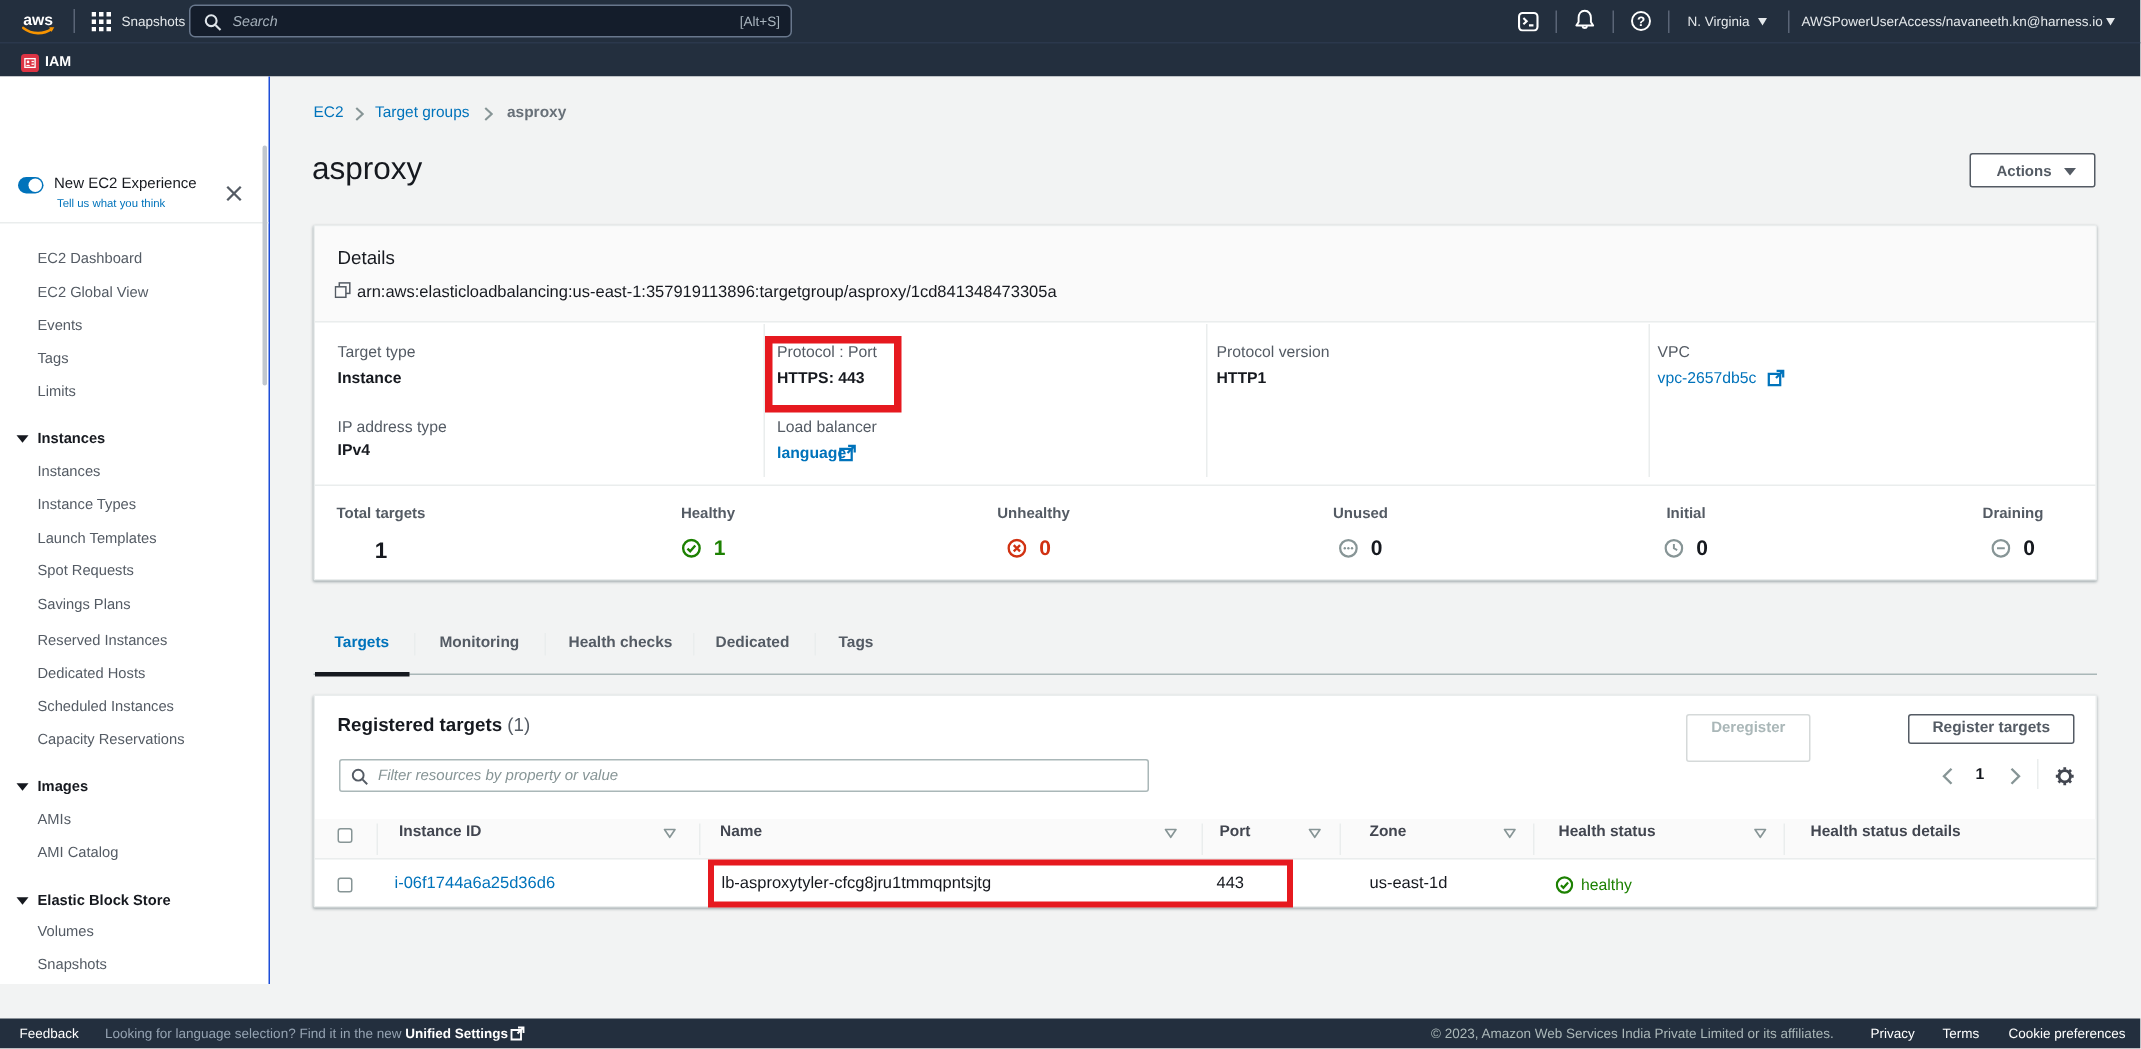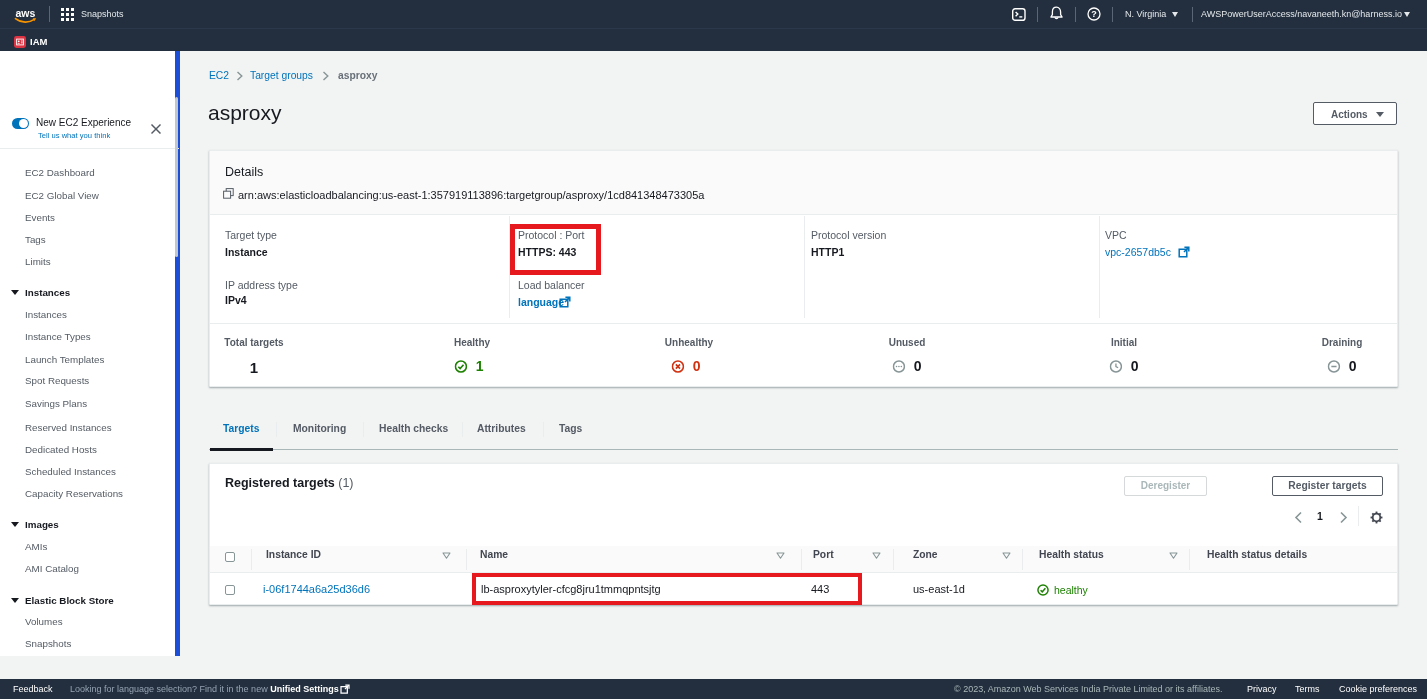--- a/index.html
+++ b/index.html
@@ -6,21 +6,21 @@
 html,body { width:1427px; height:699px; overflow:hidden; }
 body { font-family:"Liberation Sans", sans-serif; background:#f2f3f3; position:relative; }
 .abs { position:absolute; line-height:1; white-space:nowrap; }
 #topbar { position:absolute; left:0; top:0; width:1427px; height:28px; background:#232f3e; }
 #bar2 { position:absolute; left:0; top:28px; width:1427px; height:23px; background:#232f3e; border-top:1px solid #2b384c; }
 .vdiv { position:absolute; width:1px; background:#5a6576; }
 #topbar .txt { color:#e4e8eb; font-size:9px; }
 #searchbox { position:absolute; left:126px; top:3px; width:402px; height:22px; background:#141d2b; border:1px solid #68778c; border-radius:4px; }
 #searchbox .ph { position:absolute; line-height:1; left:28px; top:6px; font-style:italic; color:#a5b0ba; font-size:9.5px; }
 #searchbox .alt { position:absolute; line-height:1; right:7px; top:6px; color:#aab6bf; font-size:9px; }
-#sidebar { position:absolute; left:0; top:51px; width:180px; height:605px; background:#fff; border-right:5px solid #1d4ed8; }
+#sidebar { position:absolute; left:0; top:51px; width:180px; height:605px; background:#fff; border-right:1px solid #1d4ed8; }
 #sidebar .item { position:absolute; left:25px; font-size:9.8px; line-height:1; color:#545b64; white-space:nowrap; transform:translateY(-50%); }
 #sidebar .sect { position:absolute; left:25px; font-size:9.8px; line-height:1; color:#16191f; font-weight:bold; white-space:nowrap; transform:translateY(-50%); }
 .tri-down { display:inline-block; width:0; height:0; border-left:4px solid transparent; border-right:4px solid transparent; border-top:5.5px solid #16191f; }
 #sb-scroll { position:absolute; left:175px; top:46px; width:3px; height:160px; background:#c1c7ce; border-radius:2px; }
 #main { position:absolute; left:180px; top:51px; width:1247px; height:628px; background:#f2f3f3; }
 .crumb { font-size:10.3px; }
 a.blue { color:#0073bb; text-decoration:none; }
 #h1 { position:absolute; left:208px; top:102px; font-size:21px; line-height:1; font-weight:400; color:#16191f; }
 .btn { position:absolute; background:#fff; border:1px solid #545b64; border-radius:2px; font-weight:bold; font-size:10px; color:#545b64; text-align:center; }
 .card { position:absolute; background:#fff; border:1px solid #eaeded; box-shadow:0 1px 2px 0 rgba(0,28,36,0.35); border-radius:1px; }
@@ -49,20 +49,28 @@
       <rect x="5" y="0" width="3" height="3"></rect>
       <rect x="10" y="0" width="3" height="3"></rect>
     <rect x="0" y="5" width="3" height="3"></rect>
       <rect x="5" y="5" width="3" height="3"></rect>
       <rect x="10" y="5" width="3" height="3"></rect>
     <rect x="0" y="10" width="3" height="3"></rect>
       <rect x="5" y="10" width="3" height="3"></rect>
       <rect x="10" y="10" width="3" height="3"></rect>
   </svg>
   <div class="abs txt" style="left:81px;top:10px">Snapshots</div>
+  <div id="searchbox">
+    <svg class="abs" style="left:9px;top:5px" width="12" height="12" viewBox="0 0 12 12">
+      <circle cx="4.8" cy="4.8" r="3.6" stroke="#dfe5ea" stroke-width="1.4" fill="none"></circle>
+      <line x1="7.6" y1="7.6" x2="11" y2="11" stroke="#dfe5ea" stroke-width="1.4"></line>
+    </svg>
+    <span class="ph">Search</span>
+    <span class="alt">[Alt+S]</span>
+  </div>
   <svg class="abs" style="left:1012px;top:8px" width="14" height="13" viewBox="0 0 14 13">
     <rect x="0.7" y="0.7" width="12.3" height="11.6" rx="2.4" stroke="#fff" stroke-width="1.4" fill="none"></rect>
     <path d="M3.6,4 l2.2,2.1 l-2.2,2.1" stroke="#fff" stroke-width="1.4" fill="none"></path>
     <line x1="7.3" y1="8.9" x2="10.3" y2="8.9" stroke="#fff" stroke-width="1.4"></line>
   </svg>
   <div class="vdiv" style="left:1037px;top:7px;height:15px"></div>
   <svg class="abs" style="left:1049px;top:6px" width="15" height="16" viewBox="0 0 15 16">
     <path d="M7.5,1.2 C4.9,1.2 3.4,3.3 3.4,5.9 L3.4,8.7 L1.9,11 L13.1,11 L11.6,8.7 L11.6,5.9 C11.6,3.3 10.1,1.2 7.5,1.2 Z" stroke="#fff" stroke-width="1.3" fill="none" stroke-linejoin="round"></path>
     <path d="M5.9,11.4 a1.7,1.9 0 0 0 3.2,0" stroke="#fff" stroke-width="1.3" fill="none"></path>
   </svg>
@@ -227,37 +235,44 @@
       </svg>
     <span style="font-size:14px;font-weight:bold;color:#16191f">&nbsp;0</span>
   </div>
 </div>
 
 <div class="abs" style="left:209px;top:449px;width:1189px;height:1px;background:#aab7b8"></div>
 <div class="abs" style="left:210px;top:448px;width:63px;height:3px;background:#16191f"></div>
 <div class="abs tab" style="left:223px;top:424px;color:#0073bb">Targets</div>
 <div class="abs tab" style="left:293px;top:424px">Monitoring</div>
 <div class="abs tab" style="left:379px;top:424px">Health checks</div>
-<div class="abs tab" style="left:477px;top:424px">Attributes</div>
+<div class="abs tab" style="left:477px;top:424px">Dedicated</div>
 <div class="abs tab" style="left:559px;top:424px">Tags</div>
 <div class="gdiv" style="left:276px;top:422px;height:15px"></div>
 <div class="gdiv" style="left:363px;top:422px;height:15px"></div>
 <div class="gdiv" style="left:462px;top:422px;height:15px"></div>
 <div class="gdiv" style="left:543px;top:422px;height:15px"></div>
 
 <div class="card" style="left:209px;top:463px;width:1189px;height:142px">
   <div class="abs" style="left:15px;top:13px;font-size:12.5px;font-weight:bold;color:#16191f">Registered targets <span style="font-weight:normal;color:#545b64">(1)</span></div>
   <div class="btn" style="left:927px;top:12px;width:36px;height:20px">
     <svg width="13" height="13" viewBox="0 0 13 13" style="margin-top:3px">
       <path d="M11,6.5 a4.5,4.5 0 1 1 -1.6,-3.4" stroke="#545b64" stroke-width="1.5" fill="none"></path>
       <path d="M9.2,0.3 l3,0.7 l-2.2,2.6 z" fill="#545b64"></path>
     </svg>
   </div>
-  <div class="btn" style="left:914px;top:12px;width:83px;height:20px;line-height:18px;border-color:#d5d9d9;color:#aab7b8">Deregister</div>
+  <div class="btn" style="left:914px;top:12px;width:83px;height:32px;line-height:18px;border-color:#d5d9d9;color:#aab7b8">Deregister</div>
   <div class="btn" style="left:1062px;top:12px;width:111px;height:20px;line-height:18px;font-size:10.3px">Register targets</div>
+  <div class="abs" style="left:16px;top:42px;width:540px;height:22px;border:1px solid #aab7b8;border-radius:2px;background:#fff">
+    <svg class="abs" style="left:7px;top:5px" width="12" height="12" viewBox="0 0 12 12">
+      <circle cx="4.8" cy="4.8" r="3.6" stroke="#545b64" stroke-width="1.3" fill="none"></circle>
+      <line x1="7.6" y1="7.6" x2="10.8" y2="10.8" stroke="#545b64" stroke-width="1.3"></line>
+    </svg>
+    <span class="abs" style="left:25px;top:6px;font-size:10px;font-style:italic;color:#879596">Filter resources by property or value</span>
+  </div>
   <svg class="abs" style="left:1084px;top:47px" width="9" height="13" viewBox="0 0 9 13">
       <polyline points="7,1.5 2,6.5 7,11.5" stroke="#879596" stroke-width="1.6" fill="none"></polyline>
     </svg>
   <div class="abs" style="left:1107px;top:47px;font-size:10.5px;font-weight:bold;color:#16191f">1</div>
   <svg class="abs" style="left:1129px;top:47px" width="9" height="13" viewBox="0 0 9 13">
       <polyline points="2,1.5 7,6.5 2,11.5" stroke="#879596" stroke-width="1.6" fill="none"></polyline>
     </svg>
   <div class="gdiv" style="left:1148px;top:42px;height:20px"></div>
   <svg class="abs" style="left:1160px;top:47px" width="13" height="13" viewBox="0 0 14 14">
     <circle cx="7" cy="7" r="4.1" stroke="#424650" stroke-width="2" fill="none"></circle>

